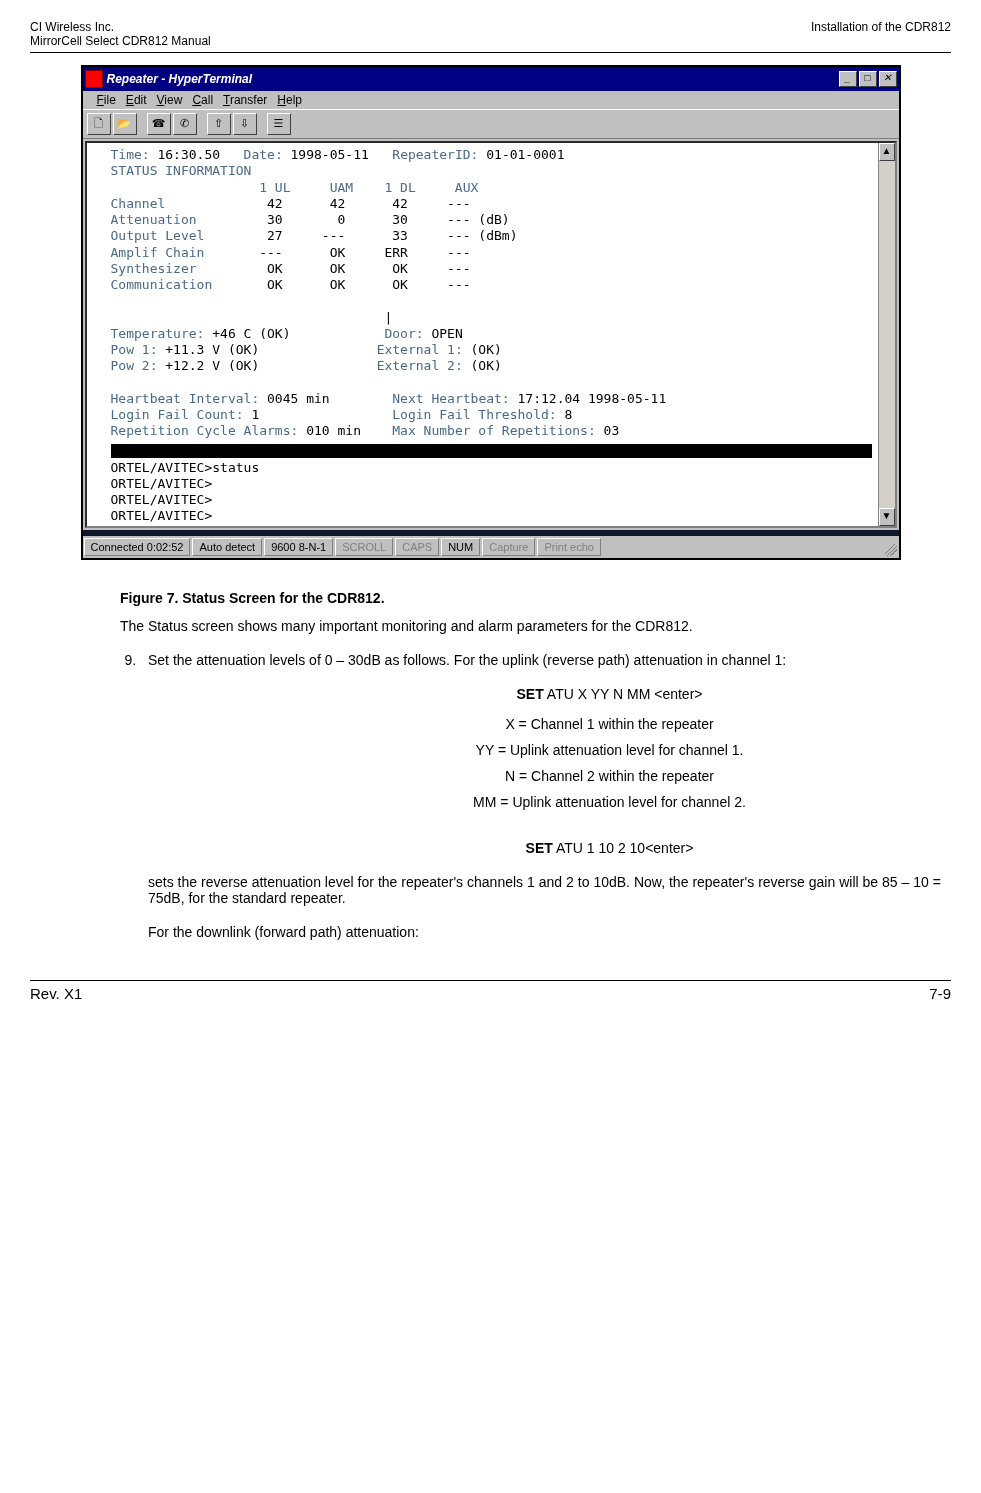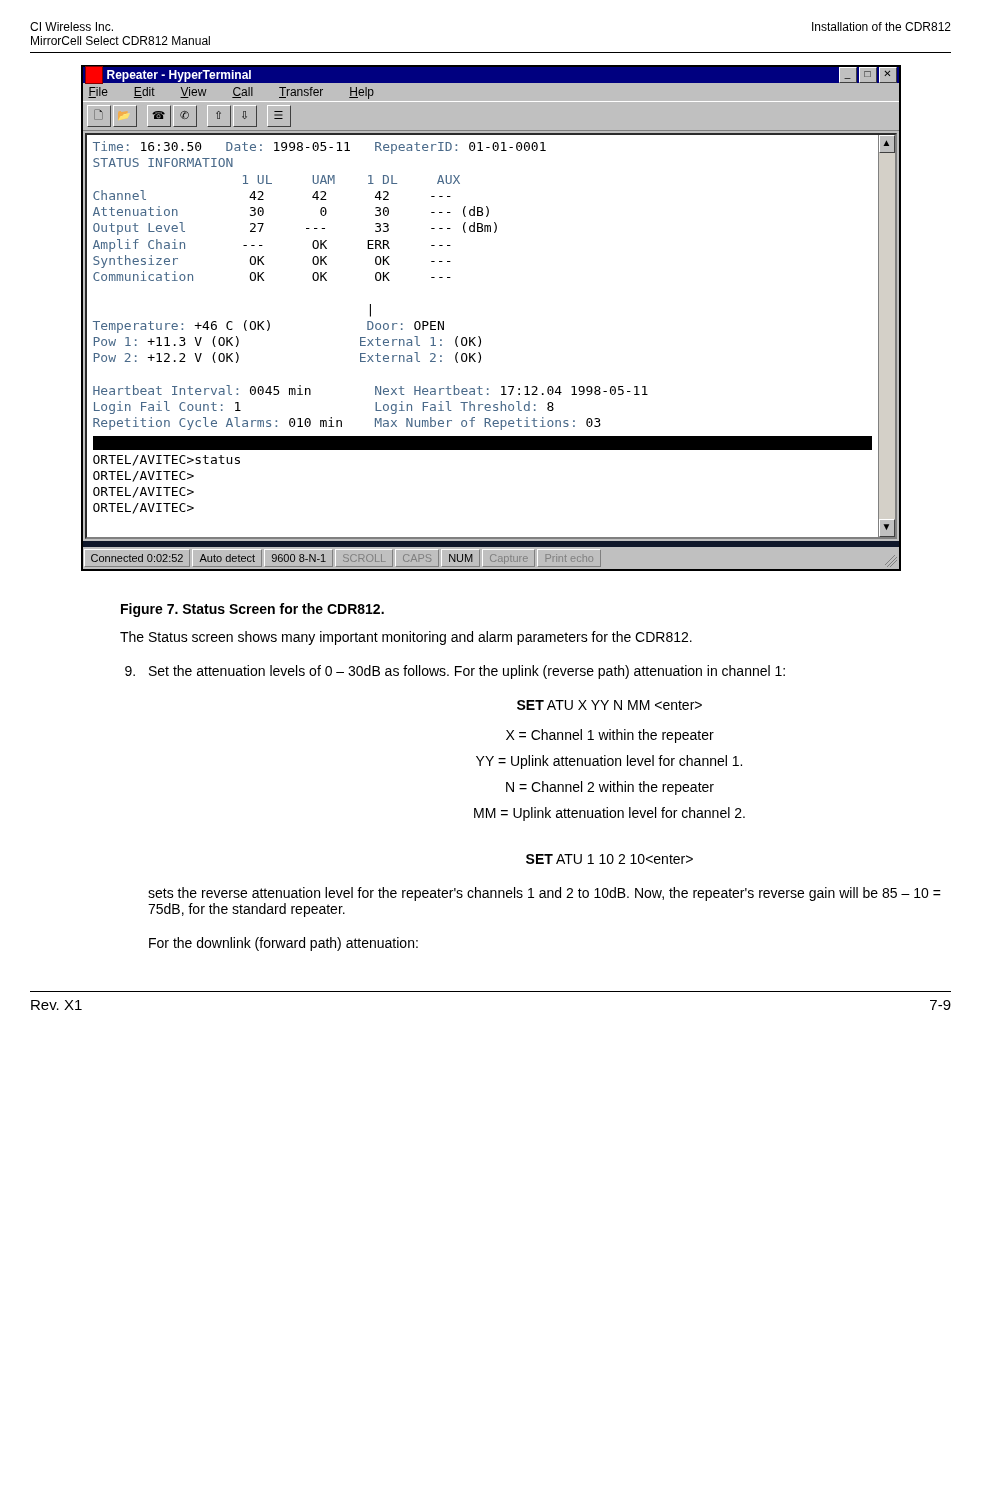--- a/index.html
+++ b/index.html
@@ -42,22 +42,23 @@
     border: 2px solid #000;
     background: #c0c0c0;
     font-family: "MS Sans Serif", Tahoma, sans-serif;
     font-size: 12px;
   }
   .titlebar {
     background: #000080;
     color: #fff;
     display: flex;
     align-items: center;
-    height: 16px;
+    height: 24px;
     padding: 0 2px;
+    font-style: italic;
   }
   .titlebar .ticon {
     width: 16px; height: 16px;
     background: #ff0000;
     border: 1px solid #800000;
     margin-right: 4px;
   }
   .titlebar .title { flex: 1; font-weight: bold; }
   .tbtn {
     width: 16px; height: 14px;
@@ -67,22 +68,22 @@
     border-bottom-color: #404040;
     margin-left: 2px;
     font-size: 10px;
     line-height: 12px;
     text-align: center;
     font-family: Arial;
     color:#000;
   }
   .menubar {
     display: flex;
-    gap: 26px;
-    padding: 2px 6px;
+    gap: 10px;
+    padding: 2px 14px;
     background: #c0c0c0;
     font-size: 12px;
   }
   .menubar span { }
   .menubar span u { text-decoration: underline; }
   .toolbar {
     display: flex;
     gap: 2px;
     padding: 3px 4px;
     border-top: 1px solid #fff;
@@ -102,25 +103,26 @@
   .tb.sep { border:0; width:6px; background:transparent; }
 
   .clientwrap {
     display:flex;
     border:2px inset #808080;
     margin:2px;
     background:#fff;
   }
   .terminal {
     flex:1;
-    padding: 4px 6px 20px 6px;
+    padding: 4px 6px 1px 6px;
     font-family: "Courier New", monospace;
     font-size: 13px;
     line-height: 1.25;
     background:#fff;
+    margin-left:18px;
   }
   .terminal pre { margin:0; white-space:pre; }
   .termlabel { color:#4a6a8a; }
   .termval { color:#000; }
   .blackbar {
     background:#000;
     height:14px;
     margin: 4px 0 2px 0;
   }
   .vsb {

